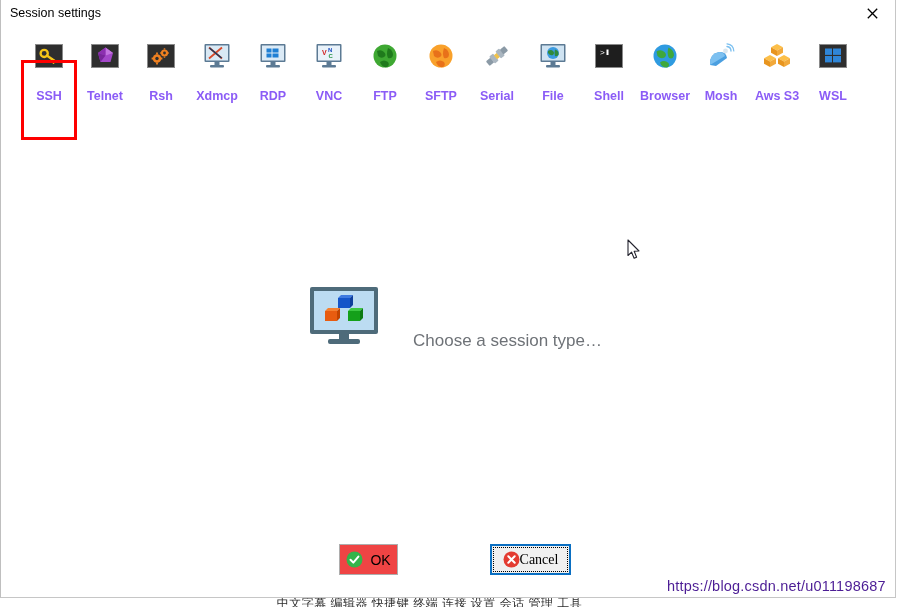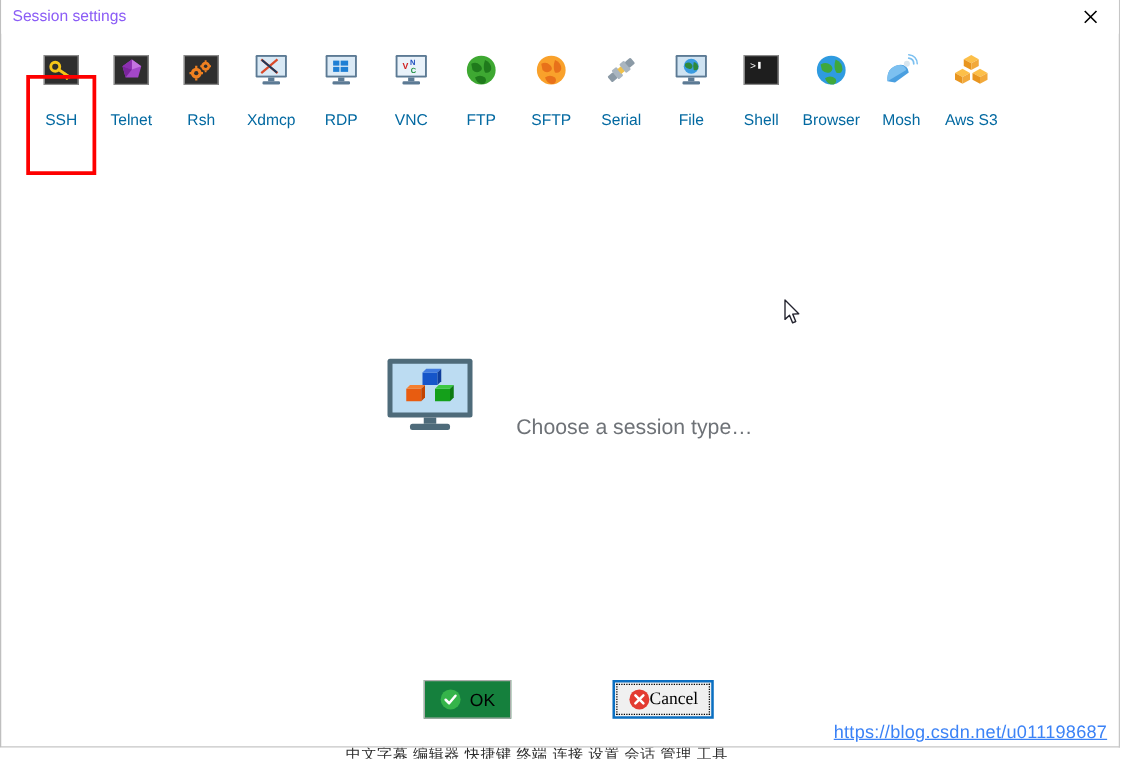--- a/index.html
+++ b/index.html
@@ -58,21 +58,21 @@
     position: relative;
     height: 27px;
     background: #ffffff;
     border-bottom: none;
   }
   .title-text {
     position: absolute;
     left: 9px;
     top: 5px;
     font-size: 12.5px;
-    color: #8b5cf6;
+    color: #000000;
     line-height: 16px;
     white-space: nowrap;
   }
   .close-btn {
     position: absolute;
     right: 0px;
     top: 0px;
     width: 45px;
     height: 27px;
     display: flex;
@@ -103,23 +103,24 @@
   .tool .glyph {
     height: 36px;
     display: flex;
     align-items: center;
     justify-content: center;
     margin-top: 4px;
   }
   .tool .tlabel {
     margin-top: 16px;
     font-size: 12.5px;
-    color: #0369a1;
+    color: #8b5cf6;
     line-height: 15px;
     white-space: nowrap;
+    font-weight: bold;
   }
 
   
   .sel-box {
     position: absolute;
     left: 20px;
     top: 32px;
     width: 56px;
     height: 80px;
     border: 3px solid #fe0000;
@@ -178,22 +179,22 @@
     justify-content: center;
     font-size: 14px;
     color: #000000;
     cursor: default;
     box-sizing: border-box;
   }
   .btn .blabel { margin-left: 7px; line-height: 18px; }
 
   .btn-ok {
     left: 338px;
-    width: 70px;
-    background: #15803d;
+    width: 59px;
+    background: #ef4444;
     border: 1px solid #adadad;
   }
   .btn-cancel-wrap {
     position: absolute;
     left: 489px;
     top: 0px;
     width: 81px;
     height: 31px;
     border: 2px solid #0a6fc2;
     box-sizing: border-box;
@@ -214,25 +215,24 @@
     font-size: 14px;
     box-sizing: border-box;
   }
 
   
   .watermark {
     position: absolute;
     left: 666px;
     top: 578px;
     font-size: 14.5px;
-    color: #3b82f6;
+    color: #4c1d95;
     white-space: nowrap;
     letter-spacing: 0.2px;
     pointer-events: none;
-    text-decoration: underline;
   }
 
   
   .cursor {
     position: absolute;
     left: 627px;
     top: 239px;
     pointer-events: none;
   }
 </style>
@@ -460,20 +460,35 @@
             <g transform="translate(7,11)">
               <path d="M14 1 L20 4.3 L14 7.6 L8 4.3 Z" fill="#fcbf49"></path>
               <path d="M8 4.3 L14 7.6 L14 13 L8 9.7 Z" fill="#e8951f"></path>
               <path d="M20 4.3 L14 7.6 L14 13 L20 9.7 Z" fill="#f2a93b"></path>
             </g>
           </svg>
         </div>
         <div class="tlabel">Aws S3</div>
       </div>
 
+      <div class="tool" style="left:801px">
+        <div class="glyph">
+          <div class="sq" style="background:#2e2e2e;">
+            <svg width="18" height="17" viewBox="0 0 18 17">
+              <g fill="#2f86d8">
+                <rect x="1" y="1.5" width="7" height="6.4"></rect>
+                <rect x="9" y="1.5" width="8" height="6.4"></rect>
+                <rect x="1" y="9" width="7" height="6.4"></rect>
+                <rect x="9" y="9" width="8" height="6.4"></rect>
+              </g>
+            </svg>
+          </div>
+        </div>
+        <div class="tlabel">WSL</div>
+      </div>
 
       <div class="sel-box"></div>
     </div>
 
     <div class="center">
       <div>
         <svg width="72" height="62" viewBox="0 0 72 62">
           <rect x="2" y="1" width="68" height="47" rx="2" fill="#4e6b7a"></rect>
           <rect x="6" y="5" width="60" height="39" fill="#bcdcf2"></rect>
 

